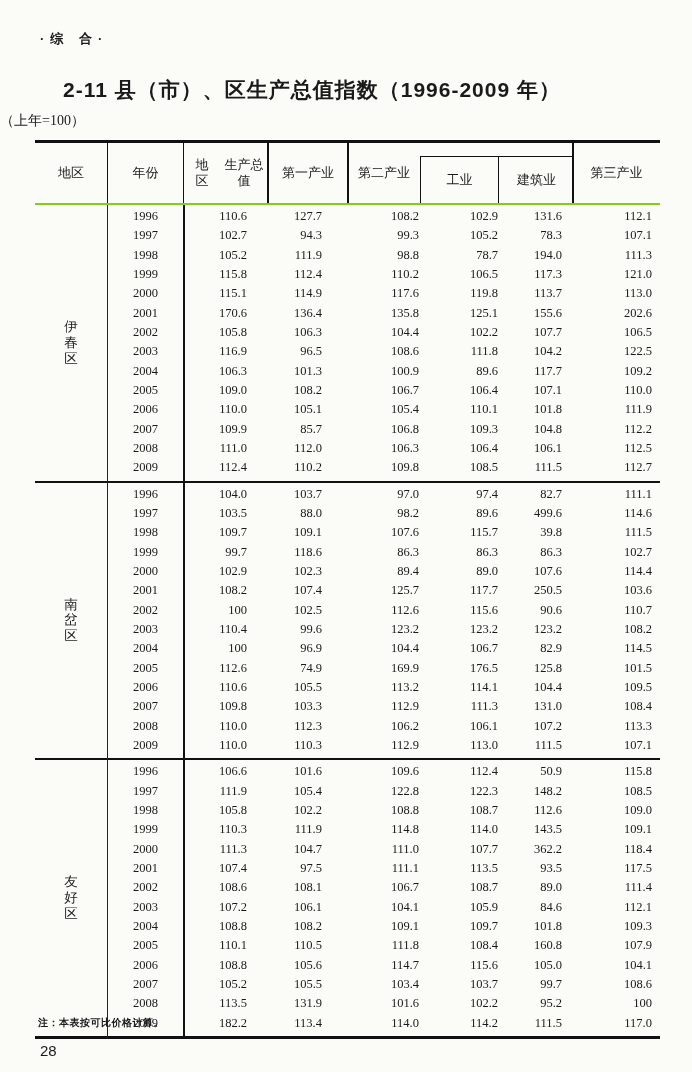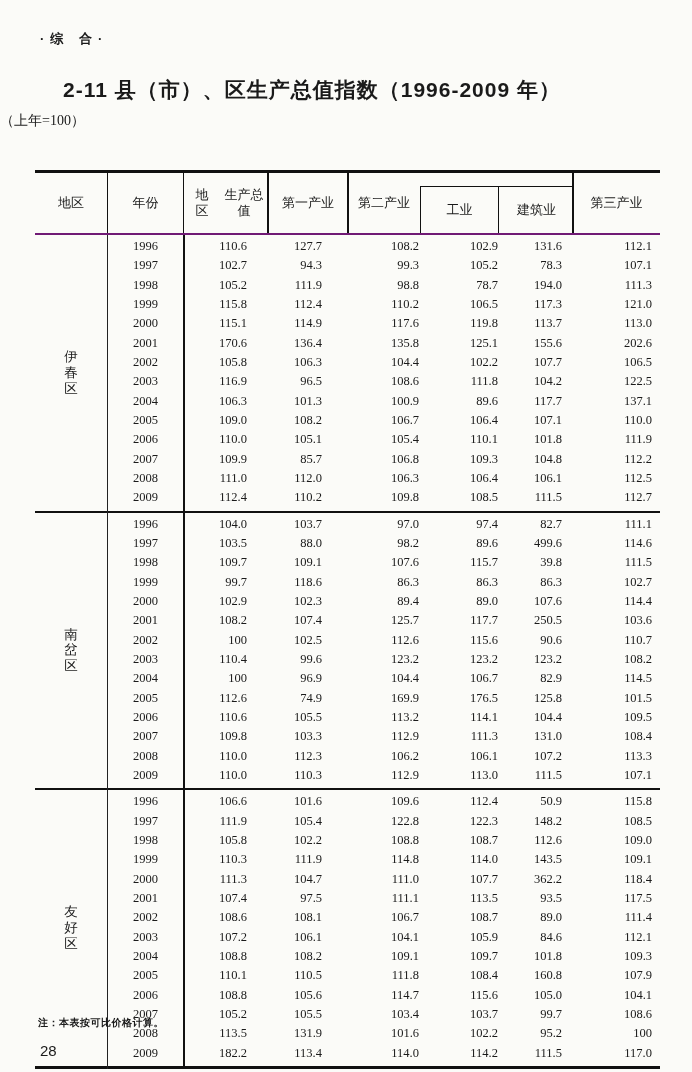--- a/index.html
+++ b/index.html
@@ -26,23 +26,22 @@
     position:absolute;left:0;top:112px;width:692px;
     font-size:14px;
   }
   
   .tbl{
     position:absolute;left:35px;top:140px;width:625px;
   }
   .thead{
     position:relative;height:60px;
     border-top:3px solid #111;
-    border-bottom:2px solid #701a75;
+    border-bottom:2px solid #84cc16;
     font-size:13px;
-    margin-top:30px;
   }
   .hcell{
     position:absolute;top:0;height:60px;
     display:flex;align-items:center;justify-content:center;
     text-align:center;line-height:1.25;
   }
   .hline{position:absolute;top:0;bottom:0;width:1.5px;background:#111;}
   .inset-box{
     position:absolute;left:385px;top:13px;width:153px;bottom:0;
     border-top:1.5px solid #111;border-left:1.5px solid #111;
@@ -197,21 +196,21 @@
             <div class="cell num c4">104.2</div>
             <div class="cell num c5">122.5</div>
           </div>
           <div class="row">
             <div class="cell year">2004</div>
             <div class="cell num c0">106.3</div>
             <div class="cell num c1">101.3</div>
             <div class="cell num c2">100.9</div>
             <div class="cell num c3">89.6</div>
             <div class="cell num c4">117.7</div>
-            <div class="cell num c5">137.1</div>
+            <div class="cell num c5">109.2</div>
           </div>
           <div class="row">
             <div class="cell year">2005</div>
             <div class="cell num c0">109.0</div>
             <div class="cell num c1">108.2</div>
             <div class="cell num c2">106.7</div>
             <div class="cell num c3">106.4</div>
             <div class="cell num c4">107.1</div>
             <div class="cell num c5">110.0</div>
           </div>

